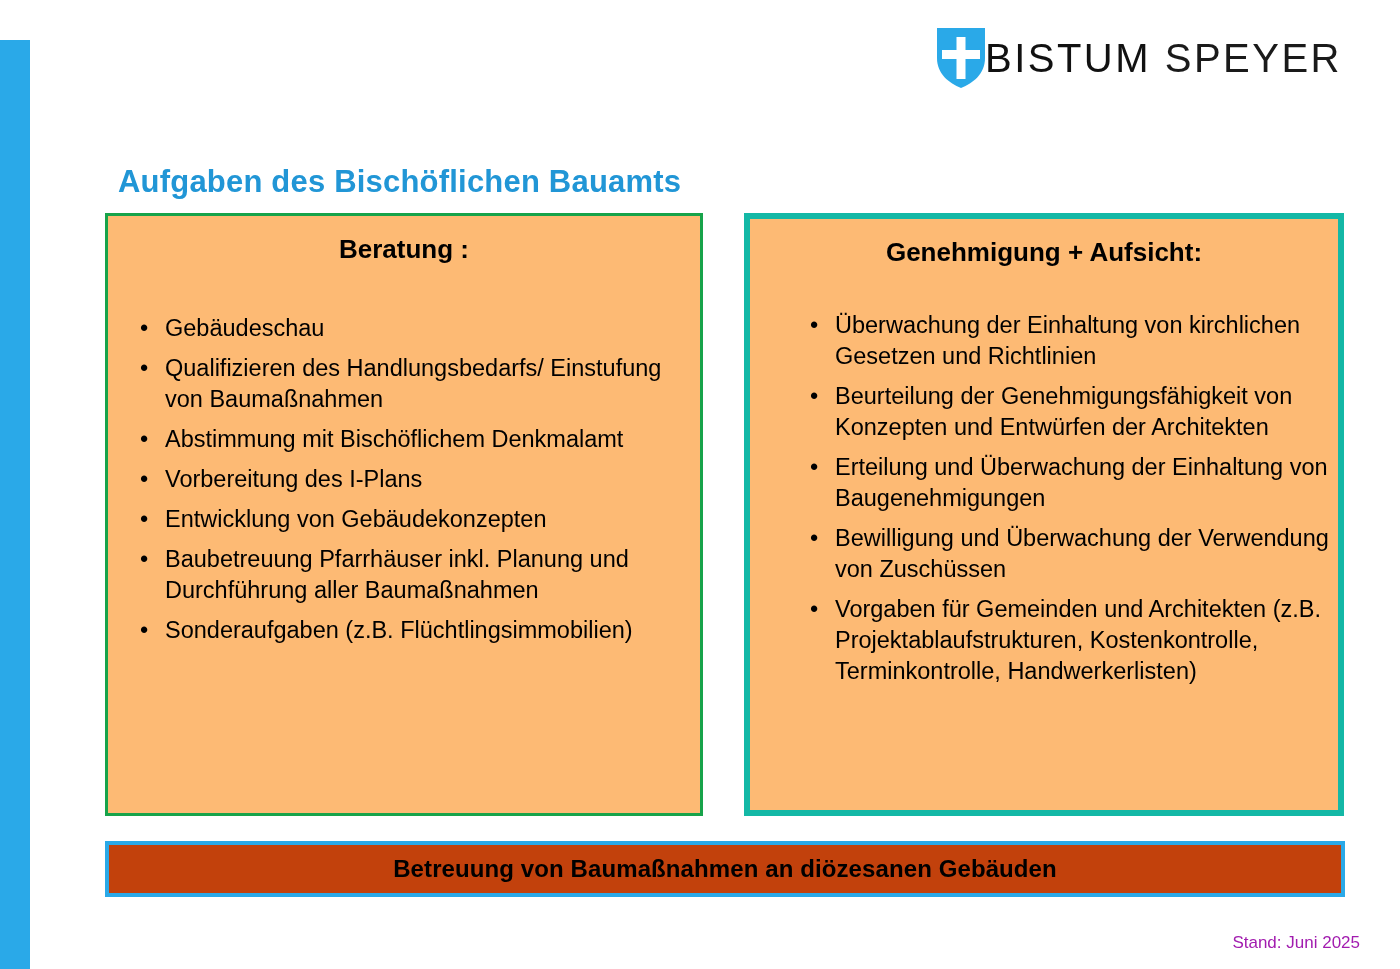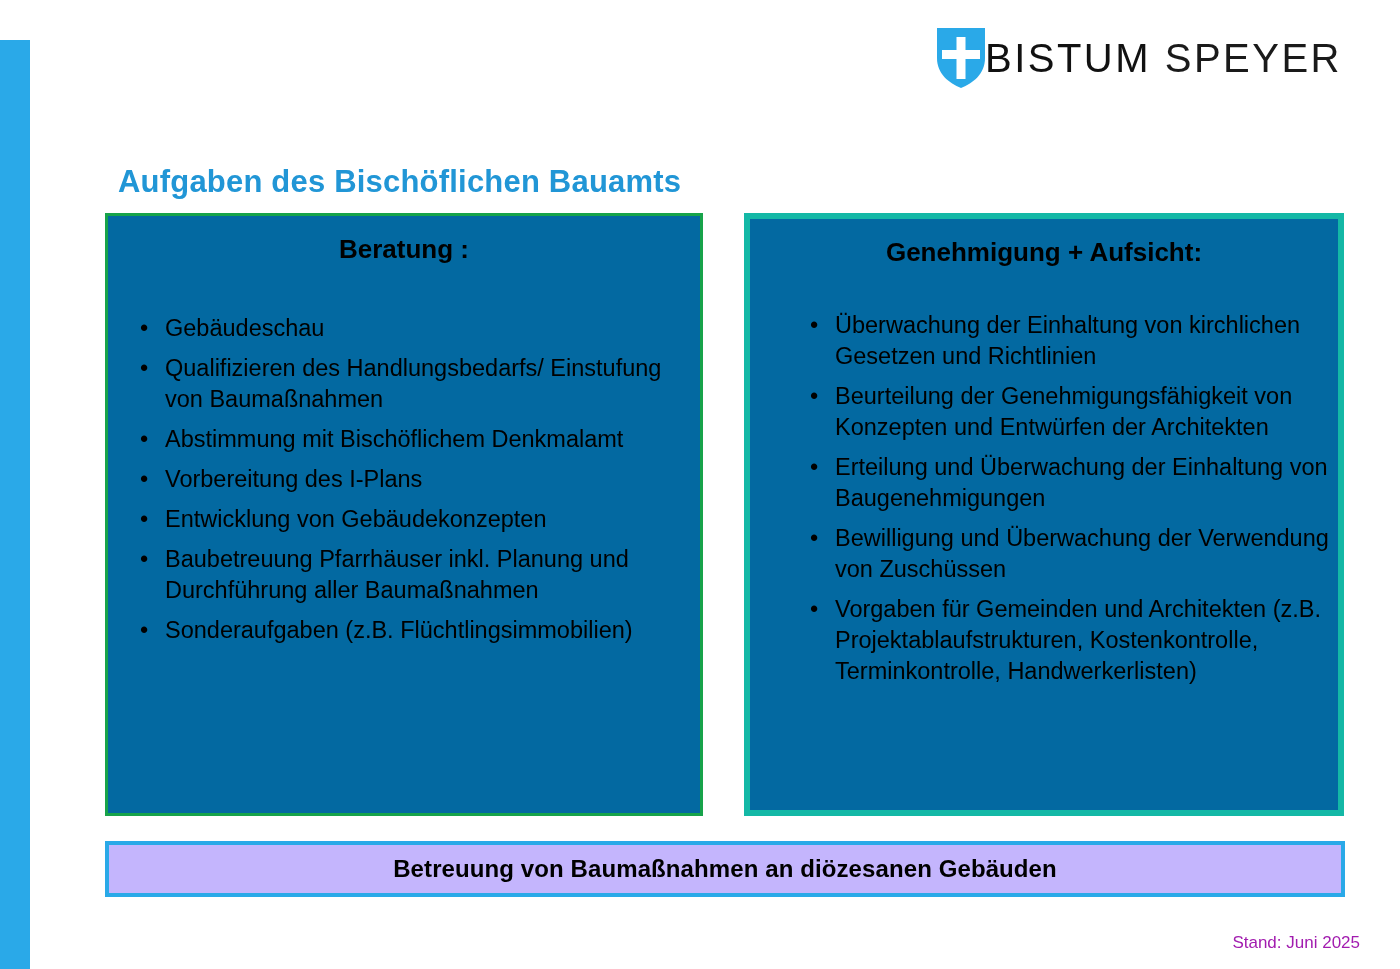--- a/index.html
+++ b/index.html
@@ -66,21 +66,21 @@
     color: #2196d6;
     letter-spacing: 0.2px;
     white-space: nowrap;
   }
 
   
   .panel {
     position: absolute;
     top: 213px;
     height: 603px;
-    background: #0369a1;
+    background: #fdba74;
     box-sizing: border-box;
   }
   .panel-left {
     left: 105px;
     width: 598px;
     border: 3px solid #17a34a;
   }
   .panel-right {
     left: 744px;
     width: 600px;
@@ -125,21 +125,21 @@
 
   
   .banner {
     position: absolute;
     left: 105px;
     top: 841px;
     width: 1240px;
     height: 56px;
     box-sizing: border-box;
     border: 4px solid #2aa9e8;
-    background: #c4b5fd;
+    background: #c2410c;
     display: flex;
     align-items: center;
     justify-content: center;
   }
   .banner-text {
     font-size: 24px;
     font-weight: bold;
     color: #000000;
     letter-spacing: 0.1px;
   }

